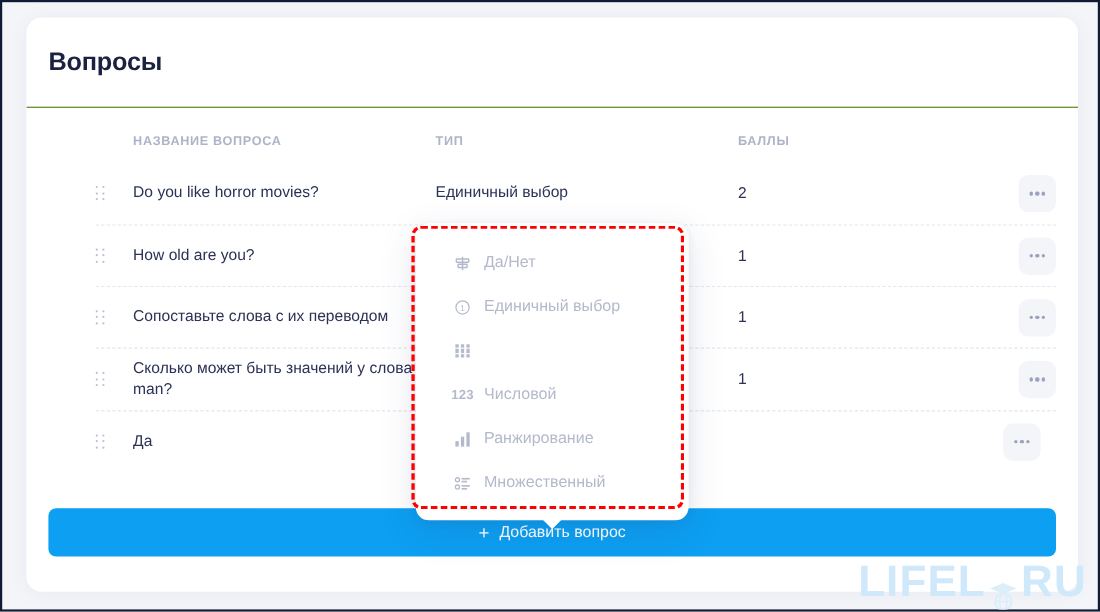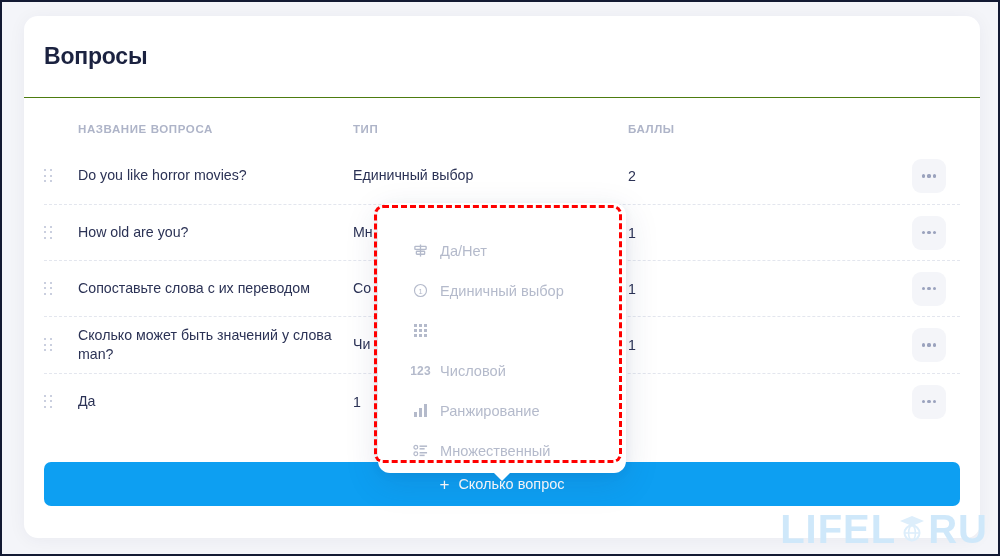--- a/index.html
+++ b/index.html
@@ -43,20 +43,21 @@
     font-size: 23px;
     font-weight: bold;
     color: #1b2240;
     letter-spacing: -0.2px;
   }
 
   
   #table {
     padding: 0 20px;
     position: relative;
+    margin-left: 43px;
   }
 
   .row {
     display: flex;
     align-items: center;
     position: relative;
   }
 
   #table-head {
     height: 50px;
@@ -142,21 +143,21 @@
     background: #ffffff;
     border-radius: 12px;
     box-shadow: 0 10px 34px rgba(40, 55, 105, 0.13),
                 0 2px 8px rgba(40, 55, 105, 0.07);
     z-index: 40;
   }
 
   .dd-item {
     height: 40px;
     display: flex;
-    align-items: flex-end;
+    align-items: center;
     padding-left: 34px;
     gap: 11px;
     cursor: pointer;
     color: #b4bacb;
     font-size: 14.6px;
   }
 
   .dd-icon {
     width: 17px;
     height: 17px;
@@ -240,21 +241,21 @@
     z-index: 30;
   }
   #add-btn .plus { font-size: 17px; line-height: 1; }
 
   
   #watermark {
     position: absolute;
     right: 10px;
     bottom: 2px;
     display: flex;
-    align-items: flex-start;
+    align-items: flex-end;
     gap: 1px;
     font-size: 40px;
     font-weight: bold;
     letter-spacing: 1px;
     color: #e3f1fb;
     z-index: 5;
     user-select: none;
   }
   #watermark .wm-blue { color: #cfe8fa; }
   #wm-globe {
@@ -467,21 +468,21 @@
         </svg>
       </span>
       <span>Множественный</span>
     </div>
 
     <span class="dd-pointer"></span>
   </div>
 
   <button id="add-btn">
     <span class="plus">+</span>
-    <span>Сколько вопрос</span>
+    <span>Добавить вопрос</span>
   </button>
 
 </div>
 
 <div id="red-box"></div>
 
 <div id="watermark">
   <span class="wm-blue">LIFEL</span>
   <span id="wm-globe">
     <svg width="28" height="30" viewBox="0 0 28 30">

